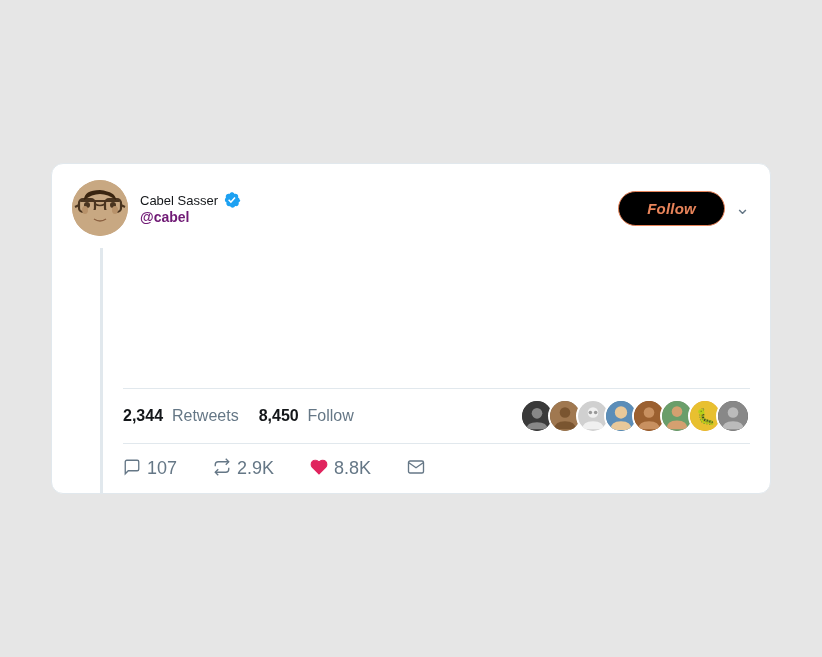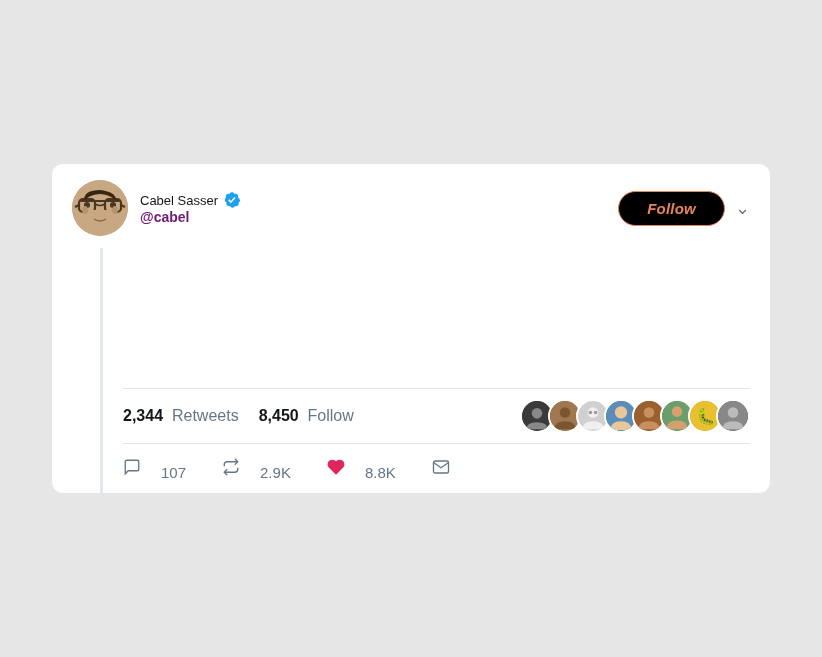--- a/index.html
+++ b/index.html
@@ -138,24 +138,24 @@
       margin-left: 0;
     }
     .actions-row {
       display: flex;
       align-items: center;
       padding: 10px 0 12px 0;
       gap: 0;
     }
     .action-item {
       display: flex;
-      align-items: flex-end;
-      gap: 20px;
+      align-items: flex-start;
+      gap: 6px;
       color: #657786;
-      font-size: 15px;
+      font-size: 18px;
       cursor: pointer;
       margin-right: 36px;
     }
     .action-icon {
       font-size: 18px;
     }
     
     .av1 { background: #3a3a3a; }
     .av2 { background: #7b5c3a; }
     .av3 { background: #e8e8e8; }

